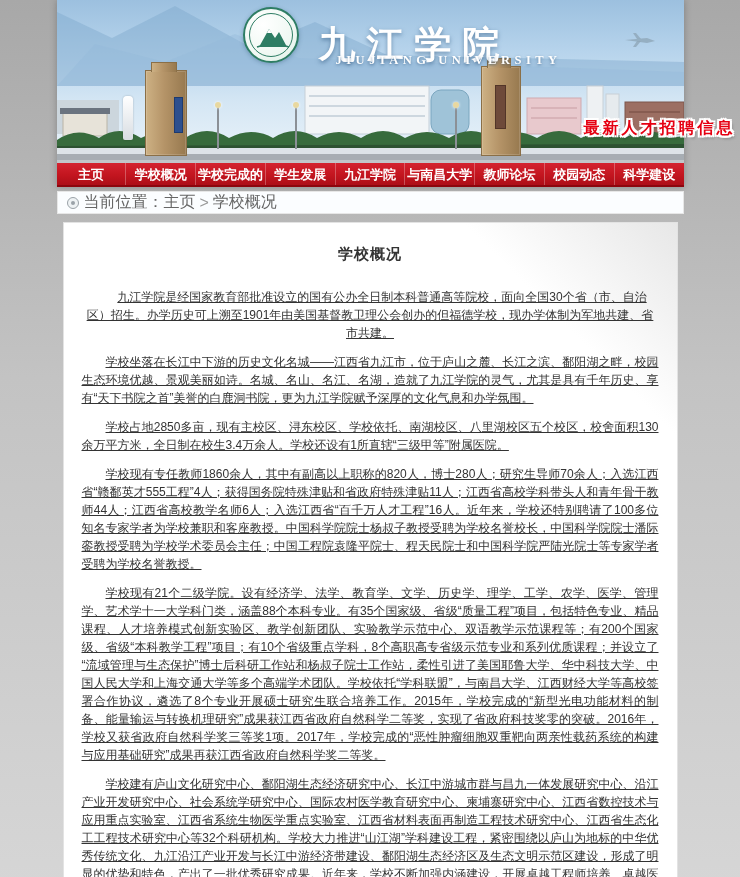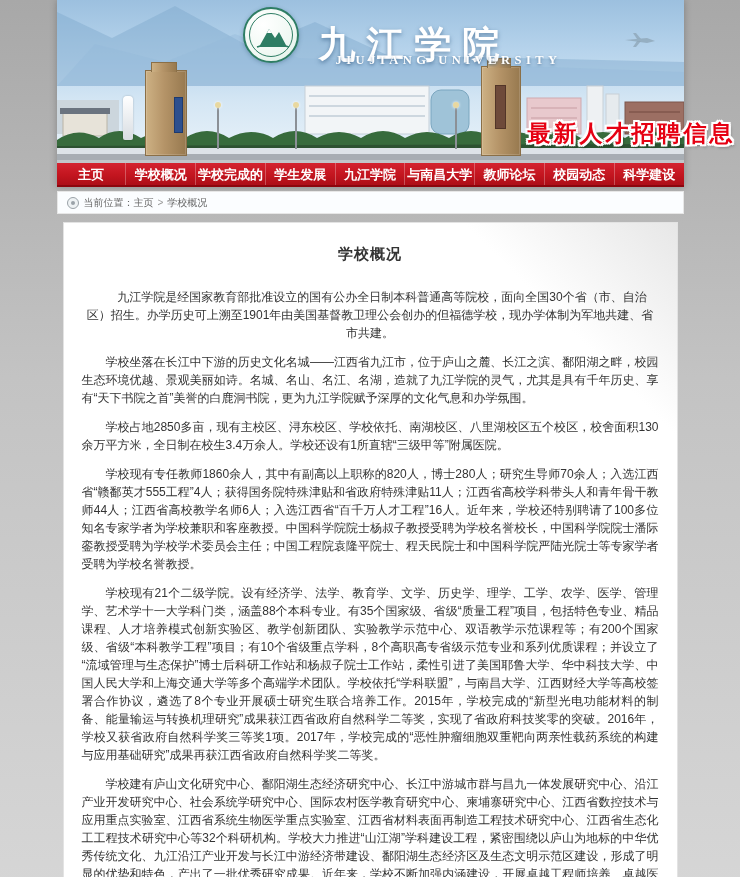--- a/index.html
+++ b/index.html
@@ -65,21 +65,21 @@
 
   .statue { position:absolute; left:66px; top:96px; width:10px; height:44px;
     background: linear-gradient(180deg,#ffffff,#d8dde2); border-radius:4px 4px 2px 2px;
     box-shadow: 0 0 2px rgba(0,0,0,.25); }
   .lamp { position:absolute; width:2px; height:42px; background:#8b9096; bottom:14px; }
   .lamp::before { content:""; position:absolute; top:-5px; left:-2px; width:6px; height:6px;
     border-radius:50%; background:#e8d8a0; box-shadow:0 0 3px #fff; }
 
   .recruit-badge {
     position:absolute; top:118px; right:-52px; z-index:6;
-    font-size:23px; font-weight:bold; letter-spacing:3px; white-space:nowrap;
+    font-size:16px; font-weight:bold; letter-spacing:3px; white-space:nowrap;
     color:#e60012;
     text-shadow:
       -2px -2px 0 #fff, 2px -2px 0 #fff, -2px 2px 0 #fff, 2px 2px 0 #fff,
       0 -2px 0 #fff, 0 2px 0 #fff, -2px 0 0 #fff, 2px 0 0 #fff,
       2px 3px 3px rgba(0,0,0,.35);
     cursor:pointer;
   }
 
   
   .navbar {
@@ -91,21 +91,21 @@
     flex:1 1 0; text-align:center; line-height:24px;
     color:#fff; font-size:13px; font-weight:bold; text-decoration:none;
     border-left:1px solid rgba(255,255,255,.28); cursor:pointer; white-space:nowrap;
   }
   .navbar a:first-child { border-left:none; }
 
   
   .breadcrumb {
     margin-top:4px; height:23px; display:flex; align-items:center;
     background:#fbfdff; border:1px solid #e7e7e7; padding:0 9px;
-    font-size:10px; color:#666;
+    font-size:16px; color:#666;
   }
   .bc-icon {
     width:12px; height:12px; border:1px solid #9aa2a8; border-radius:50%;
     margin-right:5px; position:relative; flex:0 0 auto; background:#eef2f4;
   }
   .bc-icon::before { content:""; position:absolute; left:3px; top:3px; width:4px; height:4px;
     background:#9aa2a8; border-radius:50%; }
   .breadcrumb a { color:#666; text-decoration:none; cursor:pointer; }
   .breadcrumb .sep { margin:0 4px; color:#999; }
 
@@ -115,21 +115,21 @@
     background-image: linear-gradient(225deg, #e7e7e7 0%, rgba(255,255,255,0) 16%);
     border:1px solid #e3e3e3;
     padding:18px 18px 24px;
   }
   .page-title {
     text-align:center; font-size:15px; font-weight:bold; color:#333;
     margin:4px 0 24px; letter-spacing:1px;
   }
   .content-box p {
     font-size:12px; color:#333; line-height:18px;
-    text-align:justify; text-indent:2em; margin:0 0 11px;
+    text-align:justify; text-indent:2em; margin:0 0 11px;text-decoration:underline;
   }
   .content-box p.centered { text-align:center; }
   .content-box p:last-child { margin-bottom:0; }
 </style>
 </head>
 <body>
 
 <div class="page">
   <div class="container">
     <div class="top-block">

